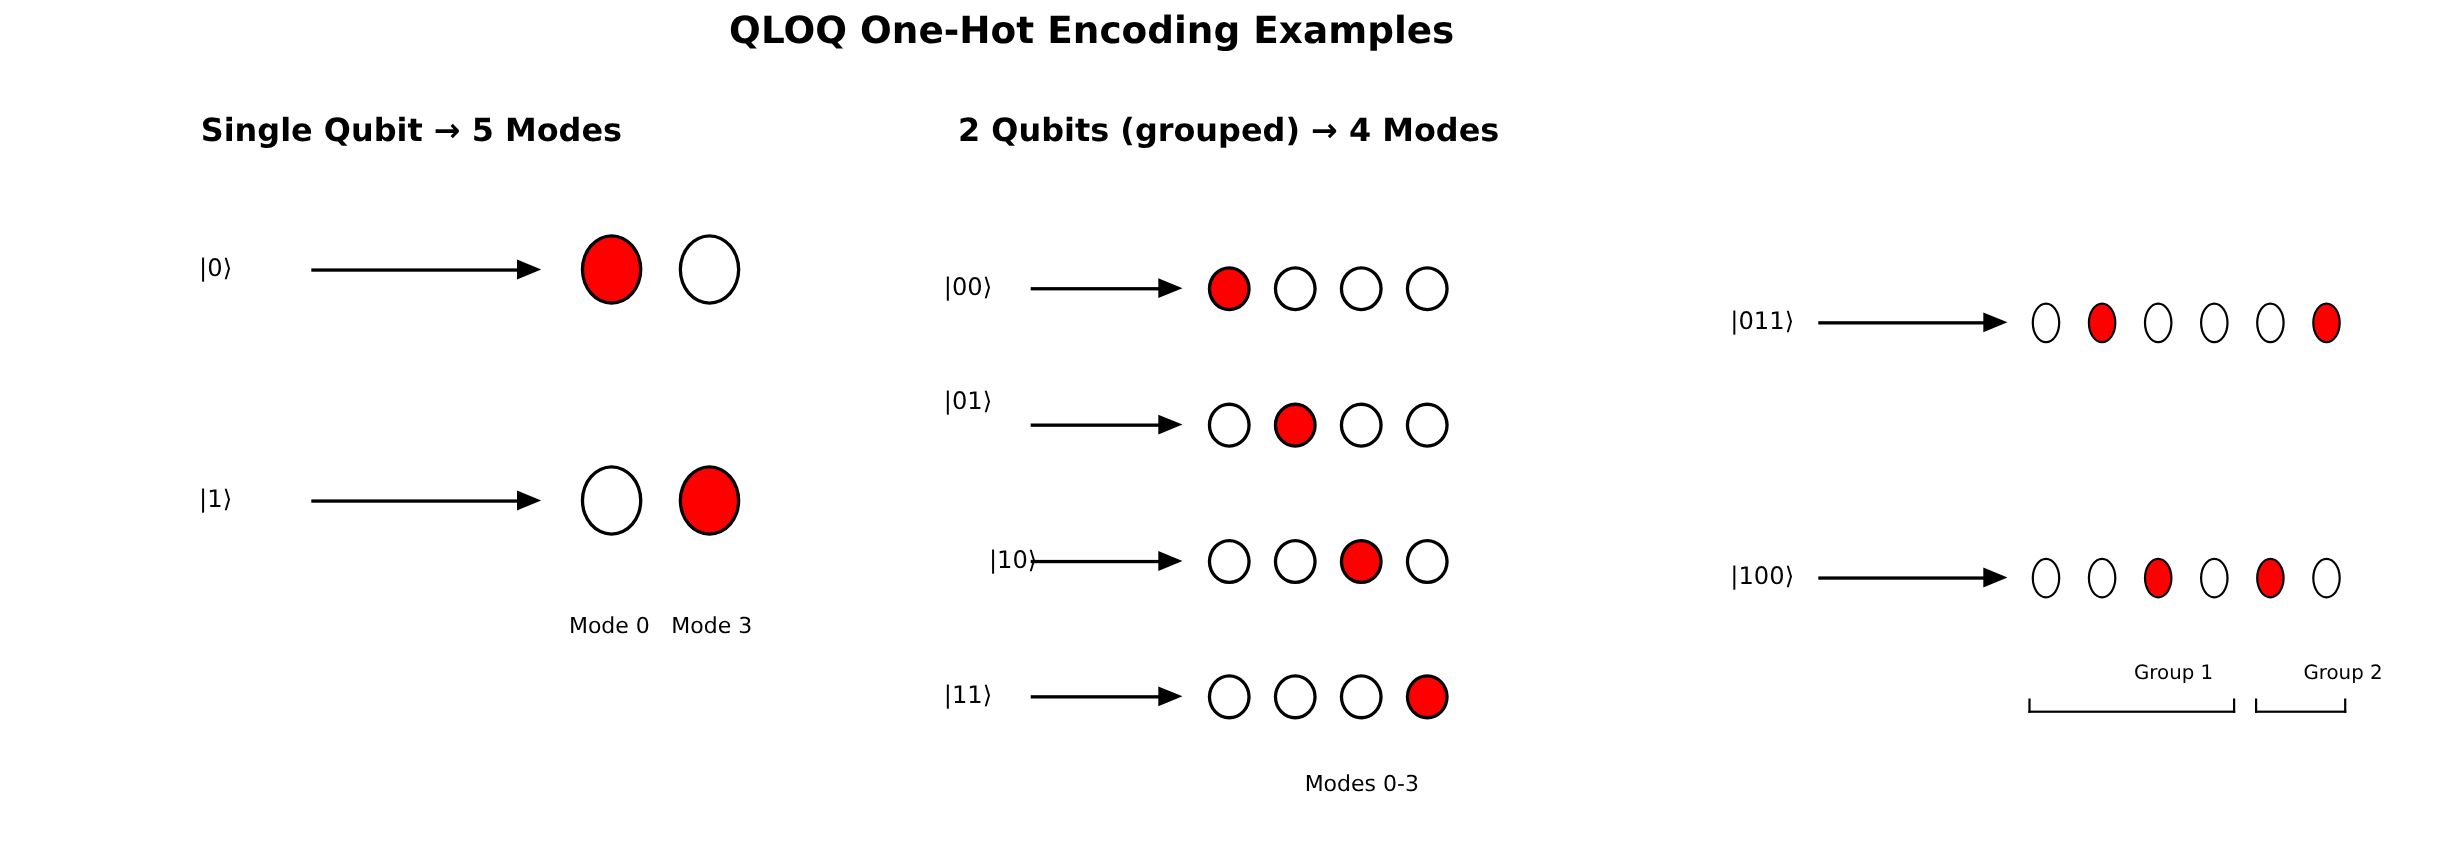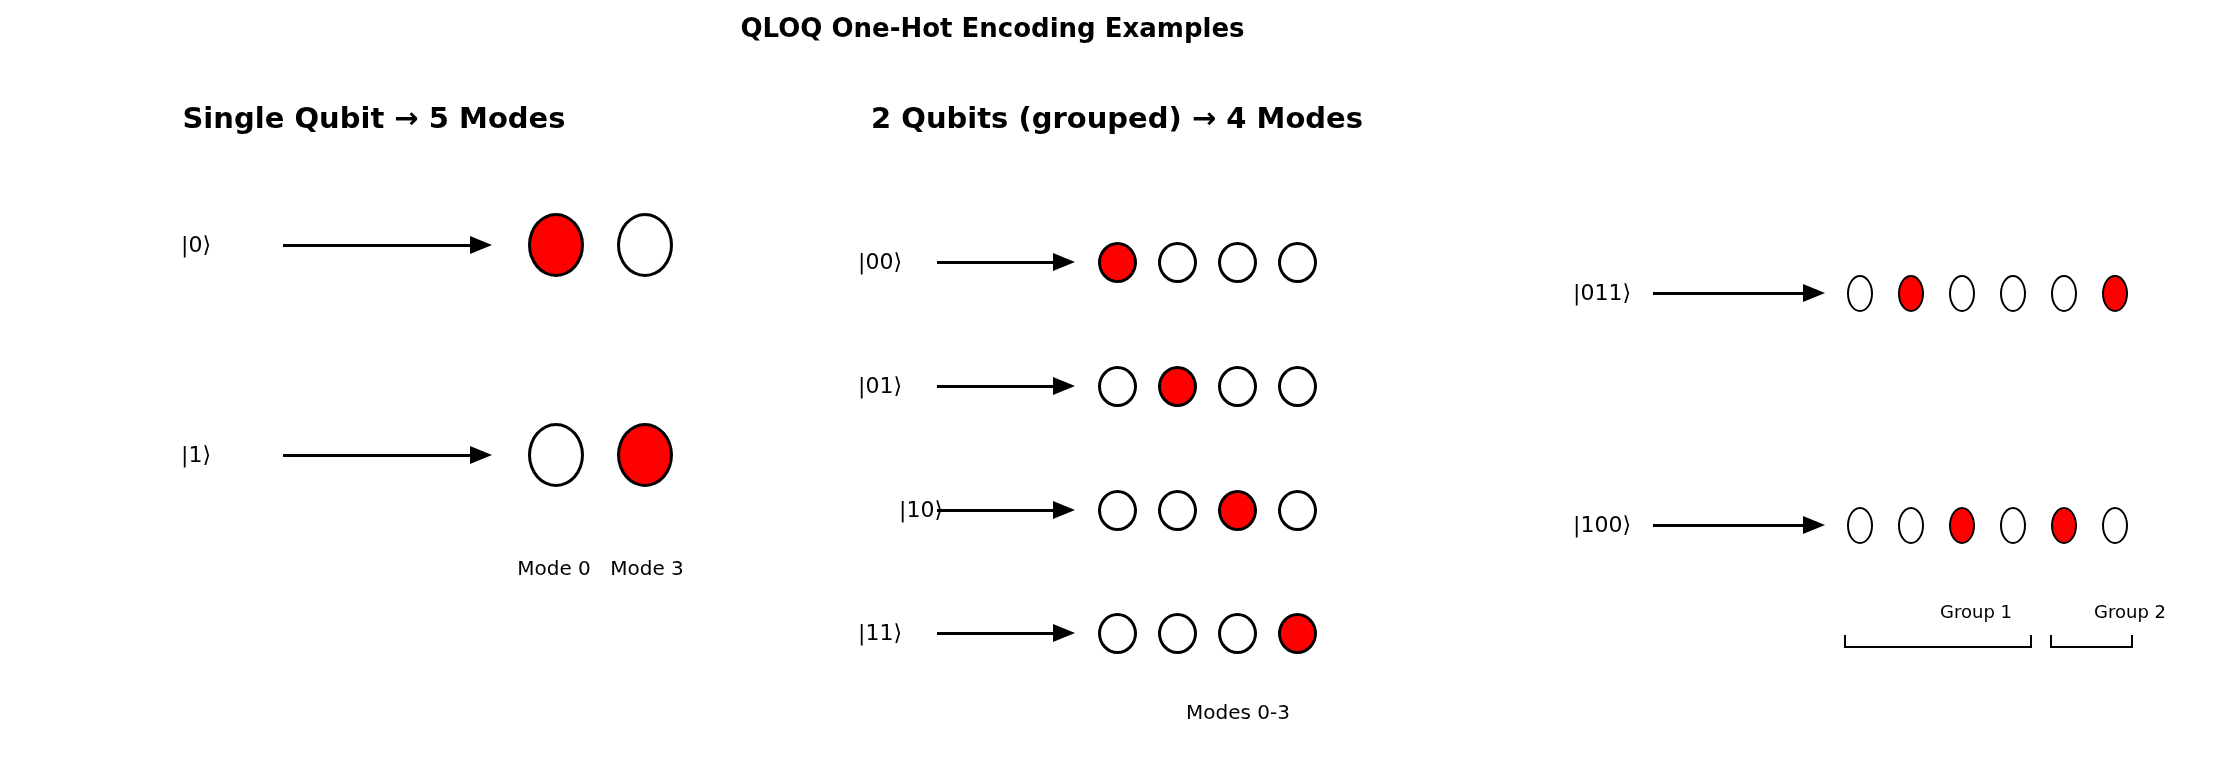--- a/index.html
+++ b/index.html
@@ -1,21 +1,21 @@
 <!DOCTYPE html>
 <html style="--red: #ff0000;"><head>
 <meta charset="utf-8">
 <style>
   html, body { margin: 0; padding: 0; background: #ffffff; }
   body { width: 2235px; height: 772px; font-family: "DejaVu Sans", sans-serif; color: #000; }
   .fig { position: relative; width: 2235px; height: 772px; background: #fff; overflow: hidden; }
 
   .main-title {
     position: absolute; top: 8px; left: 0; width: 1985px;
-    text-align: center; font-size: 26px; font-weight: bold; line-height: 40px;
+    text-align: center; font-size: 34px; font-weight: bold; line-height: 40px;
   }
   .ptitle {
     position: absolute; top: 100px; width: 600px; margin: 0;
     text-align: center; font-size: 29px; font-weight: bold; line-height: 36px;
   }
 
   .ket {
     position: absolute; text-align: center; font-size: 22px; line-height: 28px; white-space: nowrap;
   }
 
@@ -85,21 +85,21 @@
     <span class="shaft"></span>
     <span class="head"></span>
   </div>
   <div class="modes p2" style="left:1098px; top:242px">
       <span class="c filled"></span>
       <span class="c"></span>
       <span class="c"></span>
       <span class="c"></span>
     </div>
 
-  <div class="ket" style="left:845px; top:372px; width:70px">|01⟩</div>
+  <div class="ket" style="left:845px; top:352px; width:70px">|01⟩</div>
   <div class="arrow" style="left:937px; top:376px; width:138px">
     <span class="shaft"></span>
     <span class="head"></span>
   </div>
   <div class="modes p2" style="left:1098px; top:366px">
       <span class="c"></span>
       <span class="c filled"></span>
       <span class="c"></span>
       <span class="c"></span>
     </div>

